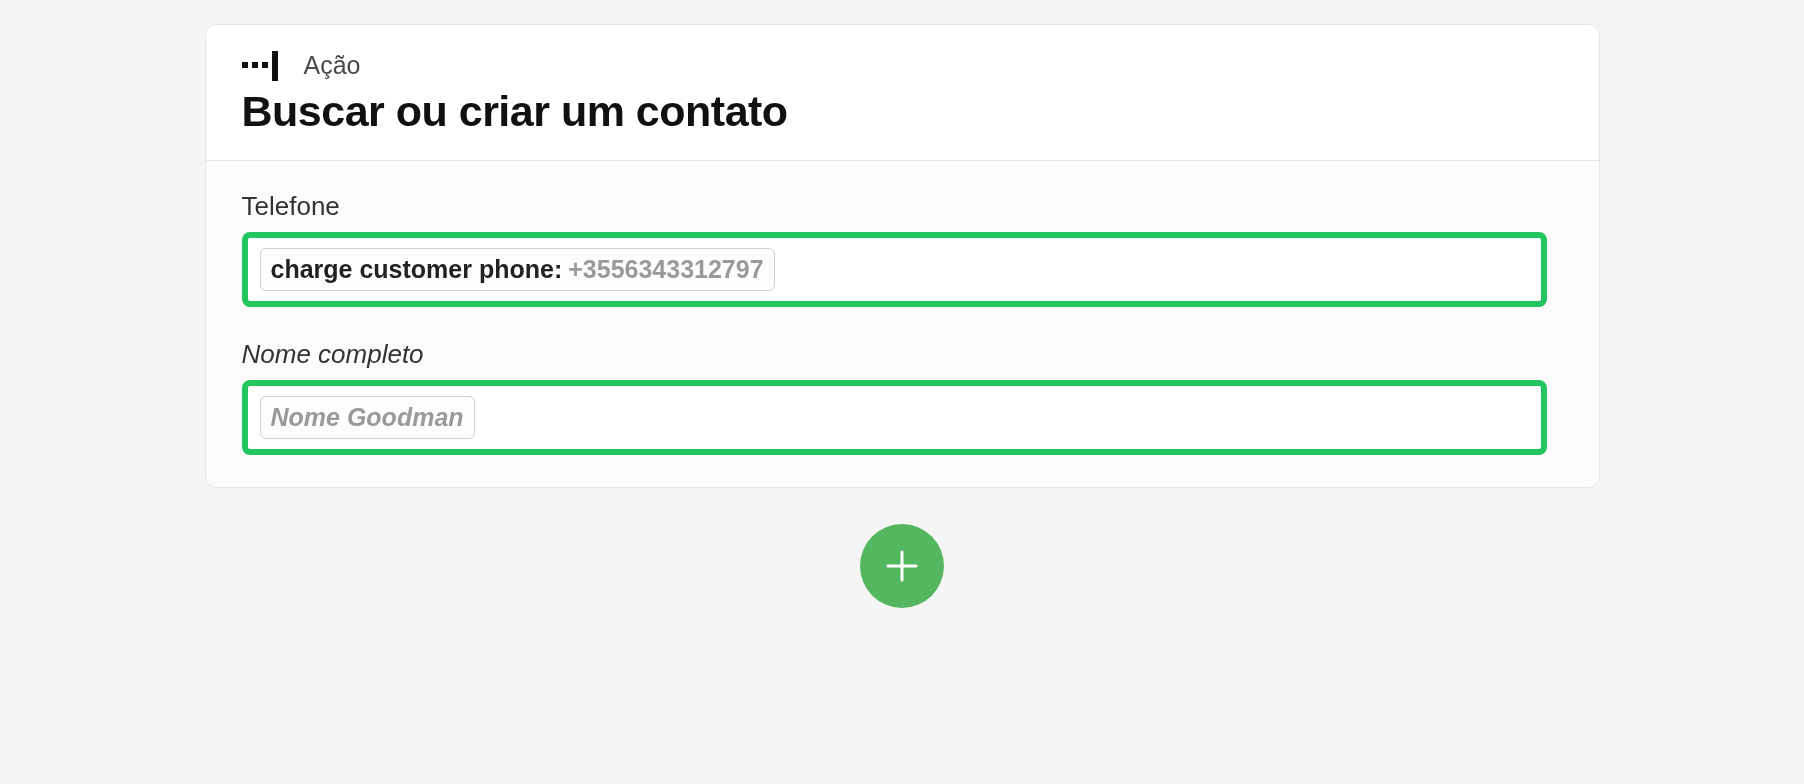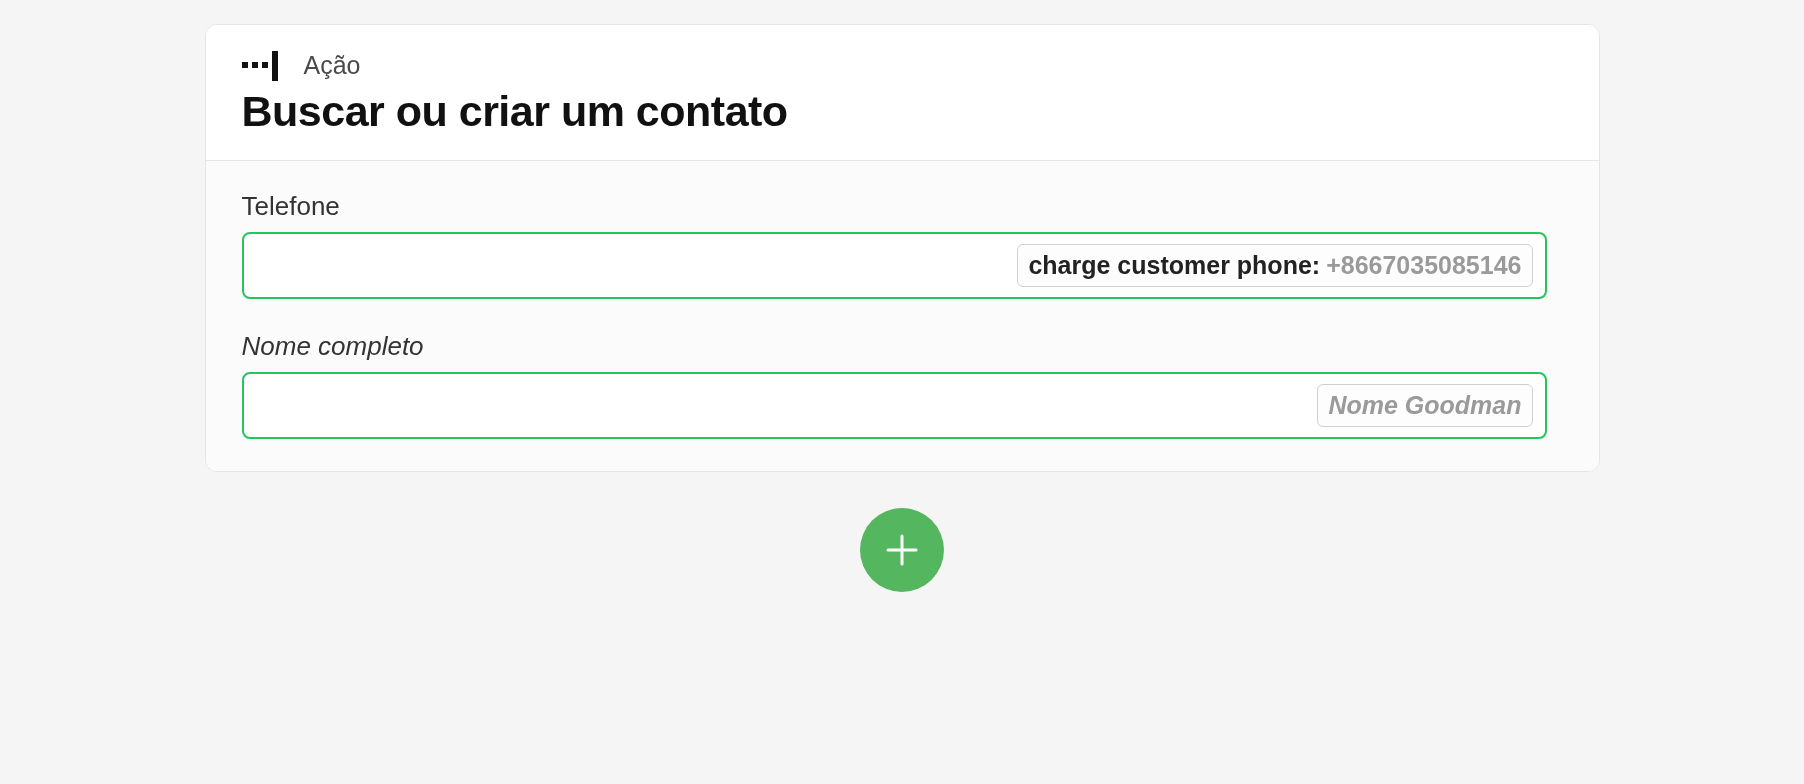--- a/index.html
+++ b/index.html
@@ -61,27 +61,26 @@
   }
   .field-label {
     display: block;
     font-size: 26px;
     color: #333;
     margin-bottom: 10px;
     font-weight: 400;
   }
   .field-input {
     width: 100%;
-    border: 2px solid #22c55e;
+    border: 6px solid #22c55e;
     border-radius: 8px;
     padding: 10px 12px;
     background: #fff;
     display: flex;
     align-items: center;
-    justify-content: flex-end;
   }
   .token {
     display: inline-flex;
     align-items: baseline;
     border: 1px solid #d0d0d0;
     border-radius: 6px;
     padding: 6px 10px;
     background: #fdfdfd;
     font-size: 25px;
     white-space: nowrap;
@@ -131,21 +130,21 @@
     <h1 class="card-title">Buscar ou criar um contato</h1>
   </div>
 
   <div class="card-body">
 
     <div class="field">
       <label class="field-label">Telefone</label>
       <div class="field-input">
         <span class="token">
           <span class="token-label">charge customer phone:</span>
-          <span class="token-value">+8667035085146</span>
+          <span class="token-value">+3556343312797</span>
         </span>
       </div>
     </div>
 
     <div class="field">
       <label class="field-label">Nome completo</label>
       <div class="field-input">
         <span class="token">
           <span class="token-value">Nome Goodman</span>
         </span>

